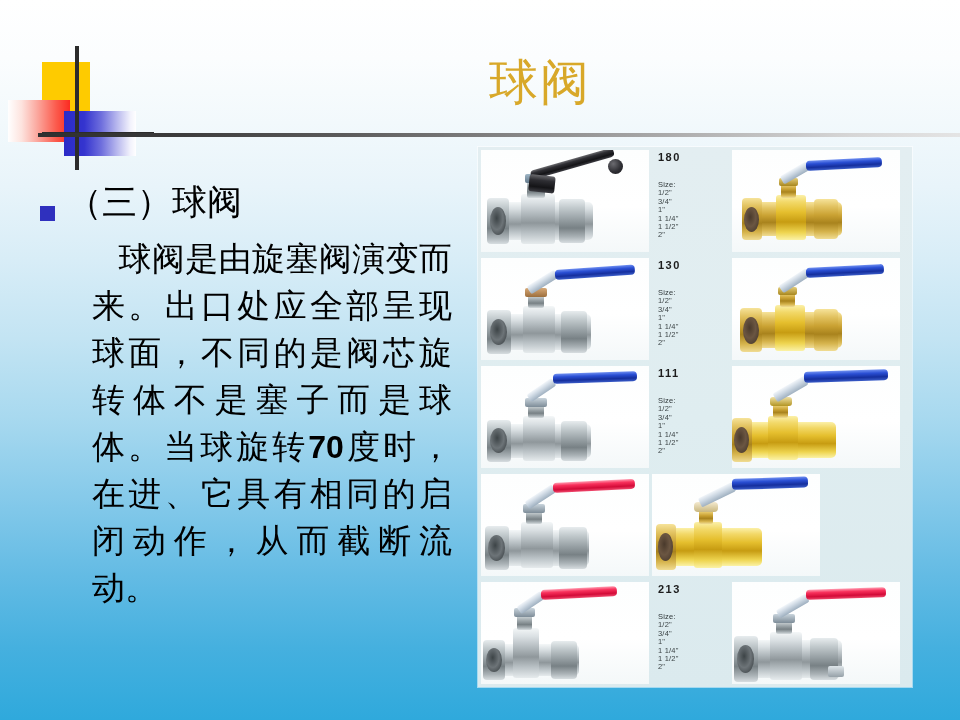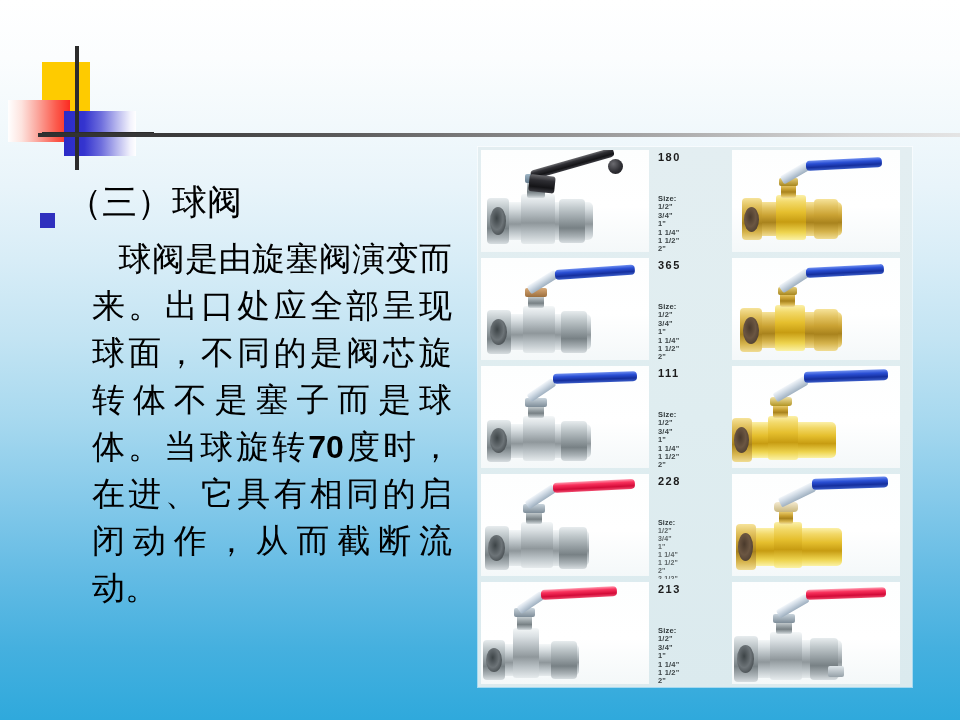--- a/index.html
+++ b/index.html
@@ -109,21 +109,21 @@
 
   
   .content-left {
     position: absolute;
     left: 40px;
     top: 178px;
     width: 420px;
   }
   .heading-row {
     display: flex;
-    align-items: flex-end;
+    align-items: center;
     margin-bottom: 6px;
   }
   .bullet-square {
     width: 15px;
     height: 15px;
     background: #2f30be;
     margin-top: 20px;
     margin-right: 12px;
     flex: 0 0 auto;
   }
@@ -193,27 +193,26 @@
   }
   .model-no {
     font-family: "Liberation Sans", "DejaVu Sans", sans-serif;
     font-size: 11px;
     font-weight: bold;
     color: #1c1c1c;
     letter-spacing: 1.5px;
     line-height: 12px;
   }
   .size-block {
-    margin-top: 32px;
+    margin-top: 18px;
     font-family: "Liberation Sans", "DejaVu Sans", sans-serif;
     font-size: 7.5px;
     line-height: 8.4px;
     color: #3c4446;
     letter-spacing: 0.2px;
-    font-weight: bold;
   }
   .size-block .size-head {
     color: #2e3638;
   }
   .size-block.dense {
     font-size: 7px;
     line-height: 8px;
     color: #5c6466;
   }
 
@@ -316,20 +315,21 @@
 <div class="slide">
 
   <div class="logo-mark">
     <div class="logo-yellow"></div>
     <div class="logo-red"></div>
     <div class="logo-blue"></div>
     <div class="logo-vline"></div>
     <div class="logo-hline"></div>
   </div>
 
+  <div class="slide-title">球阀</div>
   <div class="title-rule"></div>
 
   <div class="content-left">
     <div class="heading-row">
       <div class="bullet-square"></div>
       <div class="heading-text">（三）球阀</div>
     </div>
     <div class="body-paragraph"><span class="indent"></span><span>球阀是由旋塞阀演变而来。出口处应全部呈现球面，不同的是阀芯旋转体不是塞子而是球体。当球旋转</span><span class="num-emph">70</span><span>度时，在进、它具有相同的启闭动作，从而截断流动。</span></div>
   </div>
 
@@ -385,21 +385,21 @@
           <div class="v-port-steel" style="left:9px;top:61px;width:17px;height:26px;"></div>
           <div class="v-body chrome-dark" style="left:80px;top:53px;width:26px;height:42px;border-radius:4px;"></div>
           <div class="v-center chrome" style="left:42px;top:48px;width:32px;height:47px;"></div>
           <div class="v-stem chrome-dark" style="left:47px;top:36px;width:16px;height:14px;"></div>
           <div class="v-nut" style="left:44px;top:30px;width:22px;height:9px;background:linear-gradient(to bottom,#d7a977,#9c6e3c);border-radius:2px;"></div>
           <div class="lever-neck" style="left:48px;top:28px;width:32px;height:9px;transform:rotate(-32deg);"></div>
           <div class="lever lever-blue" style="left:74px;top:12px;width:80px;height:10px;transform:rotate(-4deg);"></div>
         </div>
       </div>
       <div class="cat-cell cat-label-cell">
-        <div class="model-no">365</div>
+        <div class="model-no">130</div>
         <div class="size-block">
           <div class="size-head">Size:</div>
           <div>1/2"</div>
           <div>3/4"</div>
           <div>1"</div>
           <div>1 1/4"</div>
           <div>1 1/2"</div>
           <div>2"</div>
         </div>
       </div>
@@ -465,35 +465,20 @@
           <div class="v-body chrome-dark" style="left:4px;top:52px;width:24px;height:44px;border-radius:4px;"></div>
           <div class="v-port-steel" style="left:7px;top:61px;width:17px;height:26px;"></div>
           <div class="v-body chrome-dark" style="left:78px;top:53px;width:28px;height:42px;border-radius:4px;"></div>
           <div class="v-center chrome" style="left:40px;top:48px;width:32px;height:46px;"></div>
           <div class="v-stem chrome-dark" style="left:45px;top:36px;width:16px;height:14px;"></div>
           <div class="v-nut" style="left:42px;top:30px;width:22px;height:9px;background:linear-gradient(to bottom,#c9d4dc,#7d8c98);border-radius:2px;"></div>
           <div class="lever-neck" style="left:46px;top:27px;width:32px;height:9px;transform:rotate(-33deg);"></div>
           <div class="lever lever-red" style="left:72px;top:9px;width:82px;height:10px;transform:rotate(-3deg);"></div>
         </div>
       </div>
-      <div class="cat-cell cat-label-cell">
-        <div class="model-no">228</div>
-        <div class="size-block dense">
-          <div class="size-head">Size:</div>
-          <div>1/2"</div>
-          <div>3/4"</div>
-          <div>1"</div>
-          <div>1 1/4"</div>
-          <div>1 1/2"</div>
-          <div>2"</div>
-          <div>2 1/2"</div>
-          <div>3"</div>
-          <div>4"</div>
-        </div>
-      </div>
       <div class="cat-cell cat-img-cell-2">
         <div class="valve">
           <div class="v-body brass-bright" style="left:8px;top:54px;width:102px;height:38px;"></div>
           <div class="v-body brass" style="left:4px;top:50px;width:20px;height:46px;border-radius:4px;"></div>
           <div class="v-port" style="left:6px;top:59px;width:15px;height:28px;"></div>
           <div class="v-center brass-bright" style="left:42px;top:48px;width:28px;height:46px;"></div>
           <div class="v-stem brass" style="left:47px;top:36px;width:14px;height:14px;"></div>
           <div class="v-nut" style="left:42px;top:28px;width:24px;height:10px;background:linear-gradient(to bottom,#f4ead0,#c9b77e);border-radius:4px;"></div>
           <div class="lever-neck" style="left:48px;top:24px;width:38px;height:10px;transform:rotate(-26deg);"></div>
           <div class="lever lever-blue" style="left:80px;top:5px;width:76px;height:11px;transform:rotate(-2deg);"></div>

